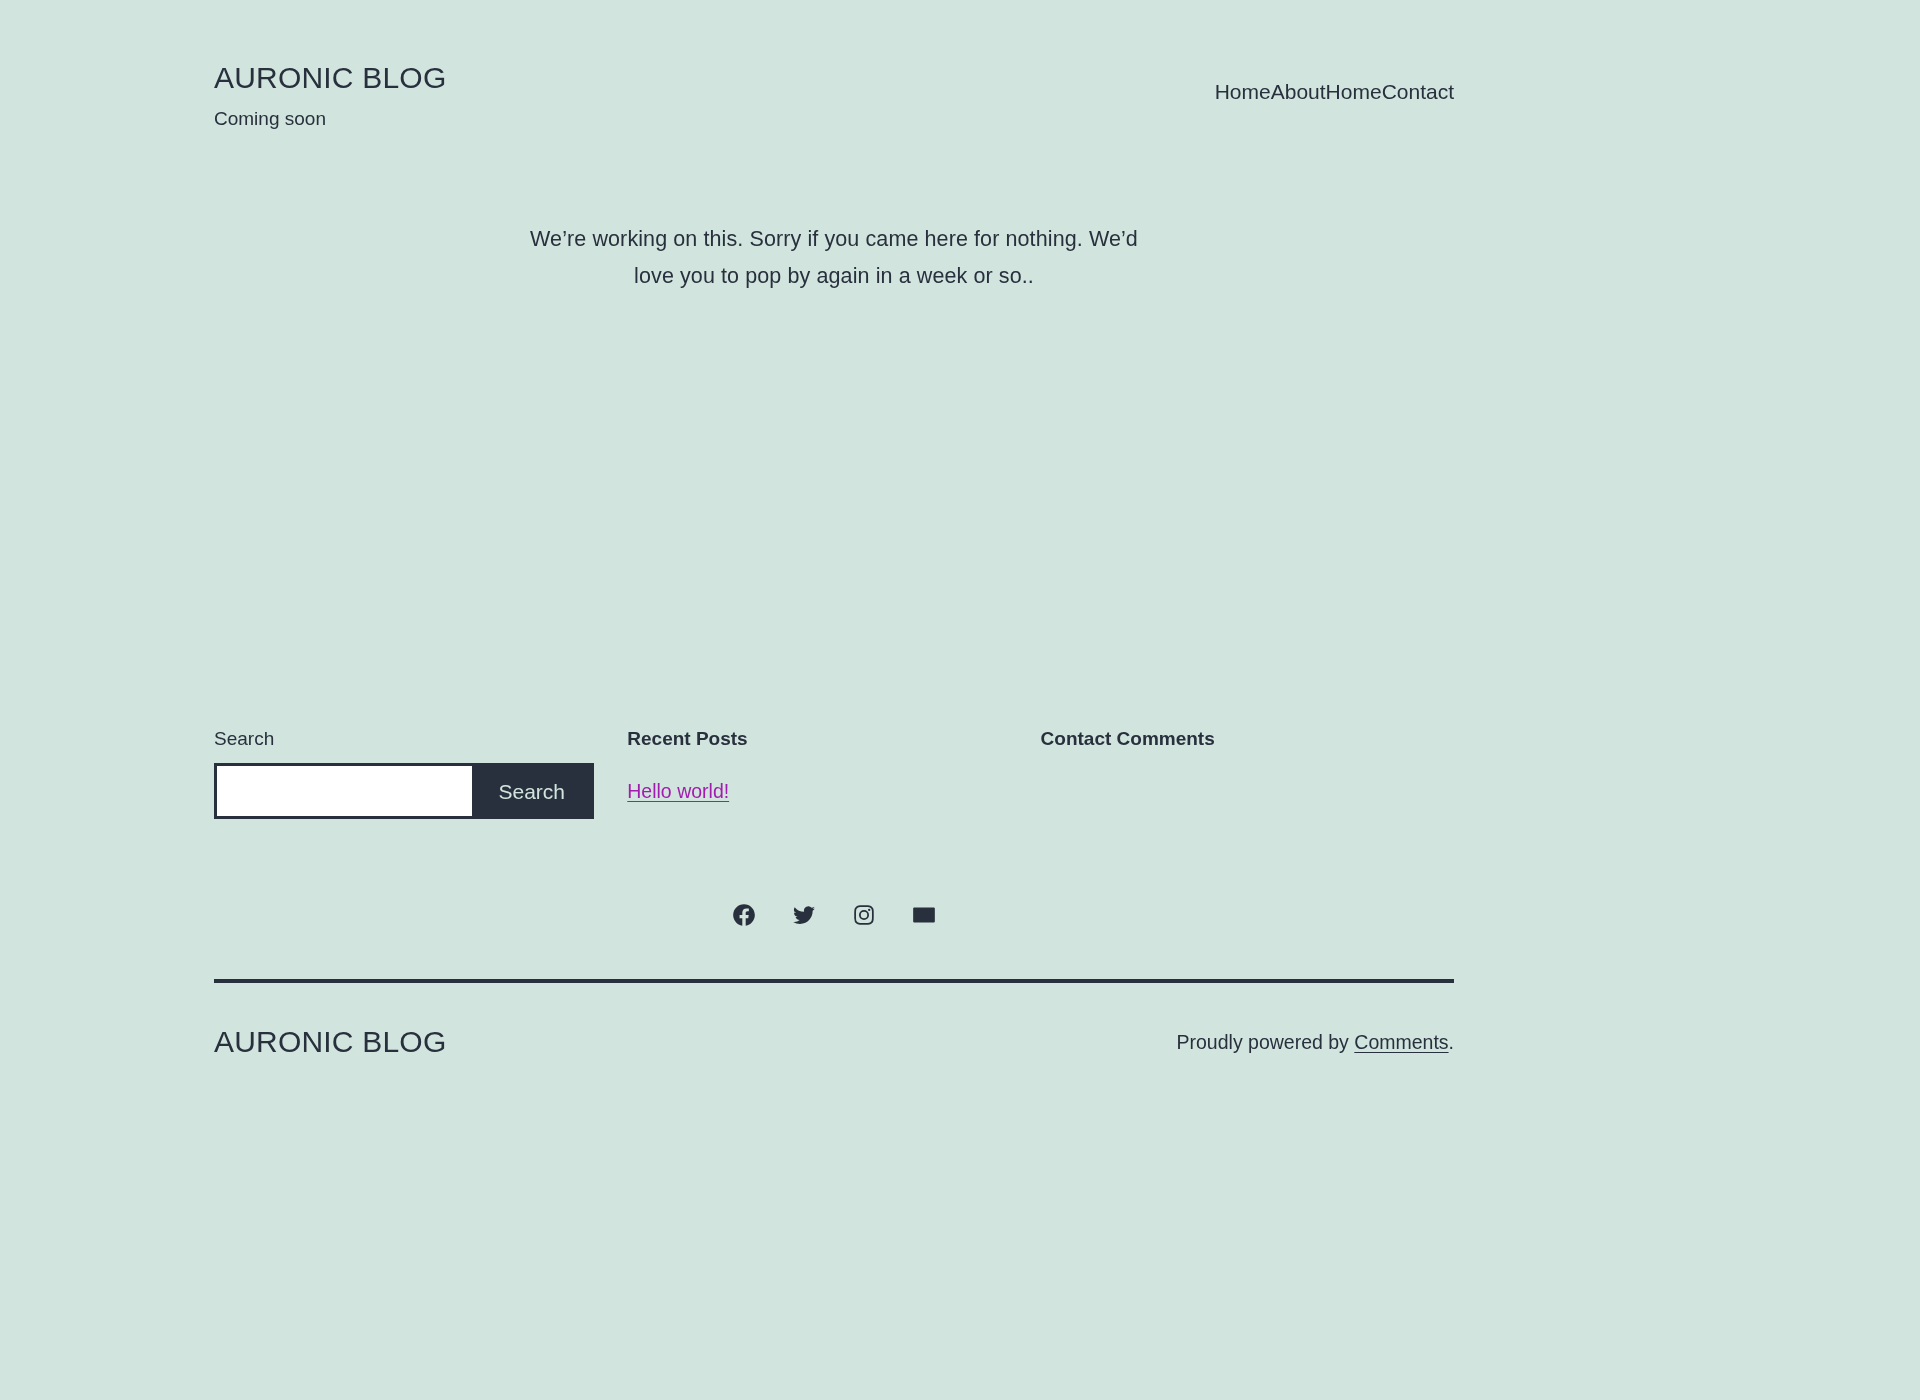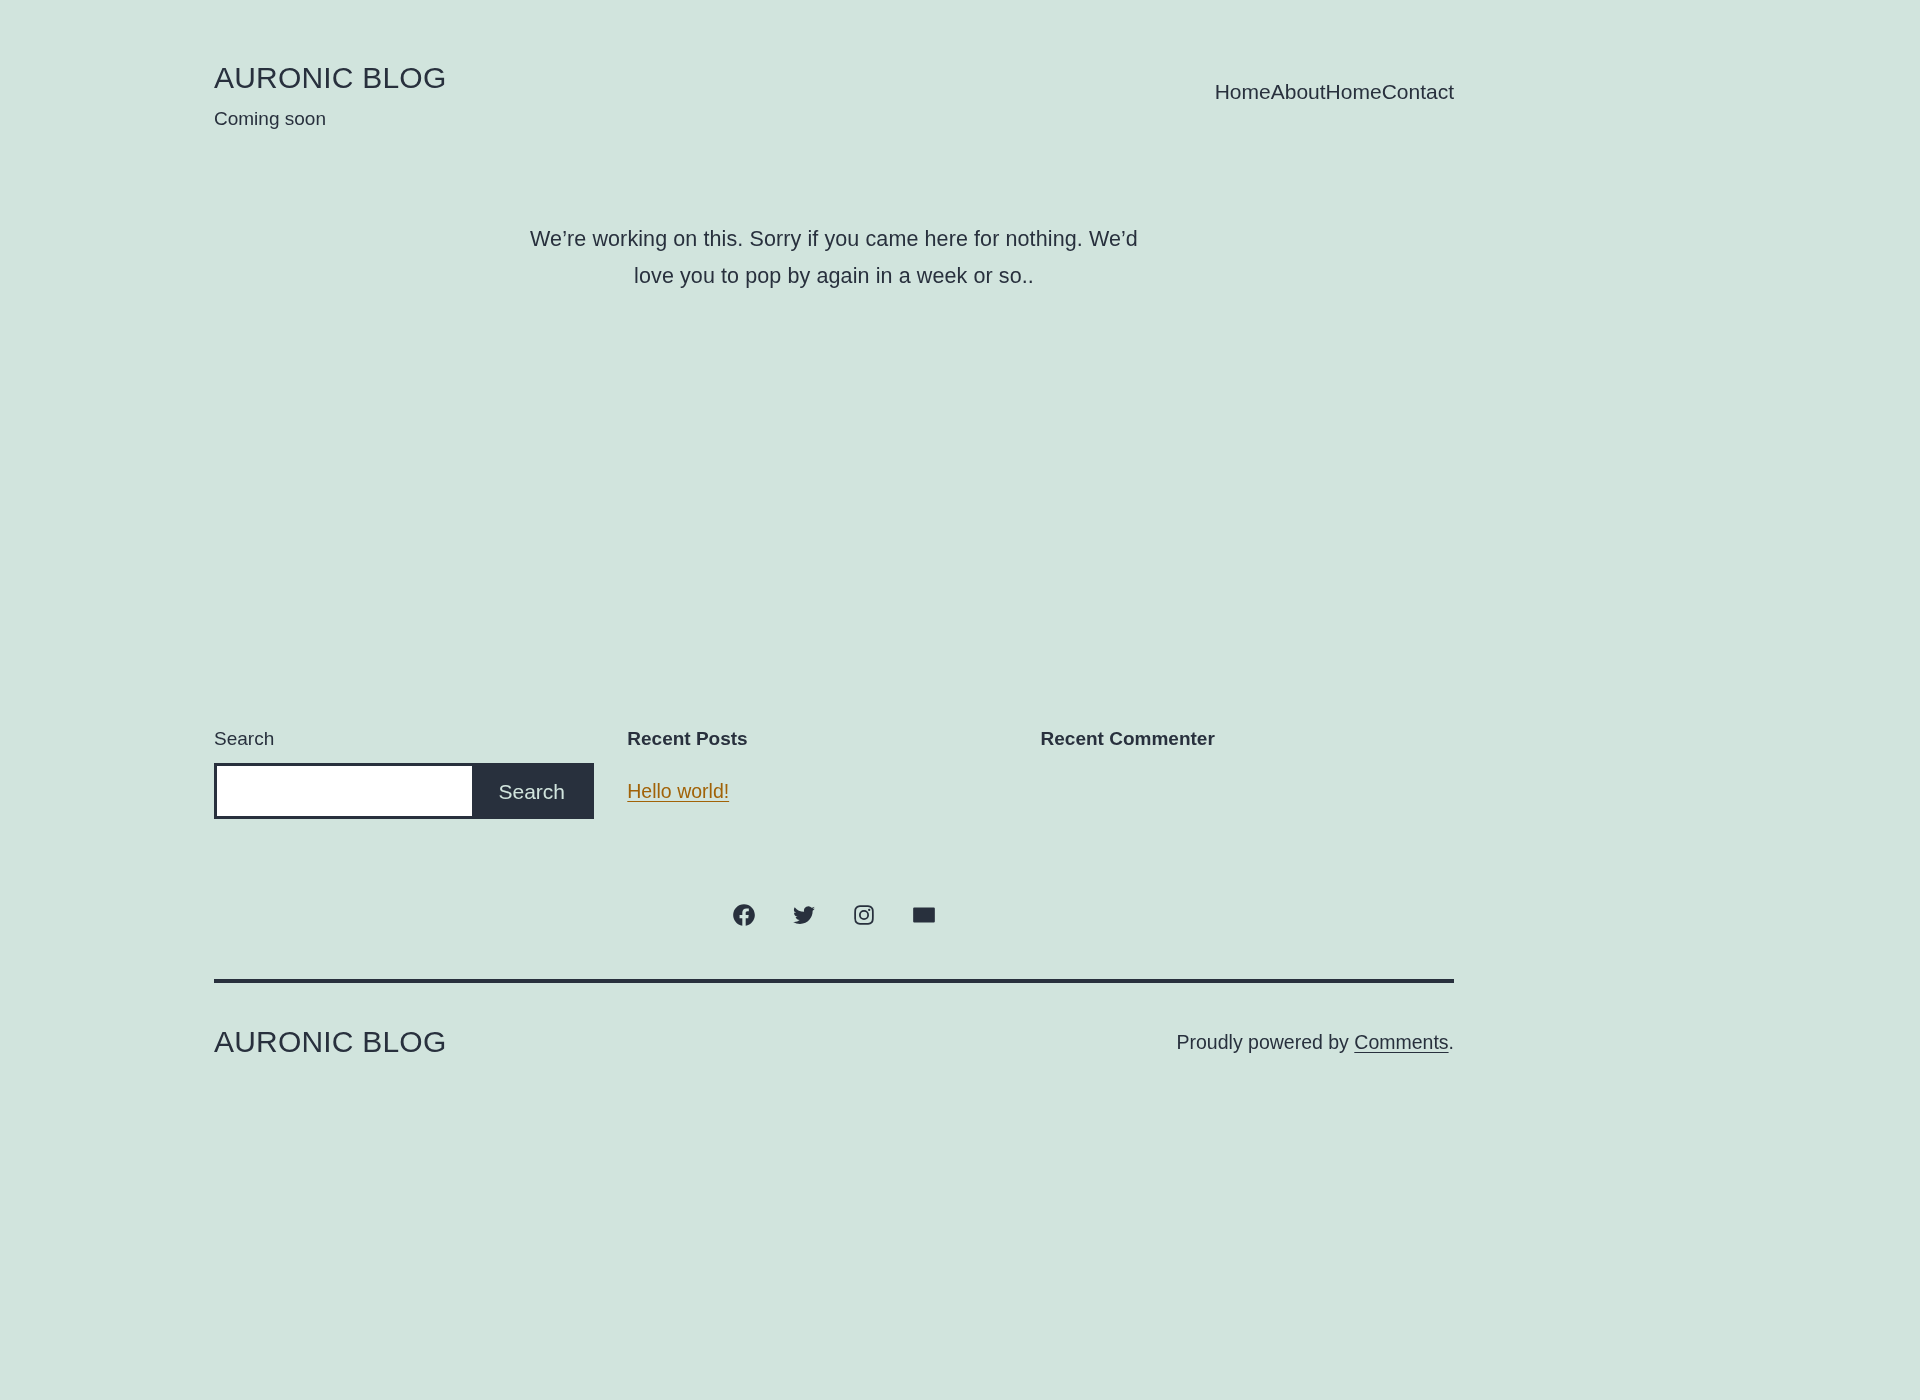--- a/index.html
+++ b/index.html
@@ -166,21 +166,21 @@
     padding: 0;
   }
   .widget-list li {
     font-size: 19.5px;
     line-height: 1.6;
     margin-bottom: 10px;
     color: #28303d;
   }
   .widget-list a,
   .comment-link {
-    color: #a16207;
+    color: #a21caf;
     text-decoration: underline;
     text-underline-offset: 3px;
   }
   .comment-on {
     text-decoration: none;
   }
 
   
   .social-row {
     margin-top: 80px;
@@ -276,21 +276,21 @@
       <div class="widget-col">
         <h2 class="widget-title">Recent Posts</h2>
         <ul class="widget-list">
           <li>
             <a href="#">Hello world!</a>
           </li>
         </ul>
       </div>
 
       <div class="widget-col">
-        <h2 class="widget-title">Recent Commenter</h2>
+        <h2 class="widget-title">Contact Comments</h2>
       </div>
 
     </section>
 
     <nav class="social-row">
       <a href="#" class="social-link">
         <span>
           <svg width="26" height="26" viewBox="0 0 24 24" fill="currentColor" aria-hidden="true">
             <path d="M12 2C6.477 2 2 6.477 2 12c0 4.991 3.657 9.128 8.438 9.879v-6.988H7.898V12h2.54V9.797c0-2.506 1.492-3.89 3.777-3.89 1.094 0 2.238.195 2.238.195v2.46h-1.26c-1.243 0-1.63.771-1.63 1.562V12h2.773l-.443 2.891h-2.33v6.988C18.343 21.128 22 16.991 22 12c0-5.523-4.477-10-10-10z"></path>
           </svg>

